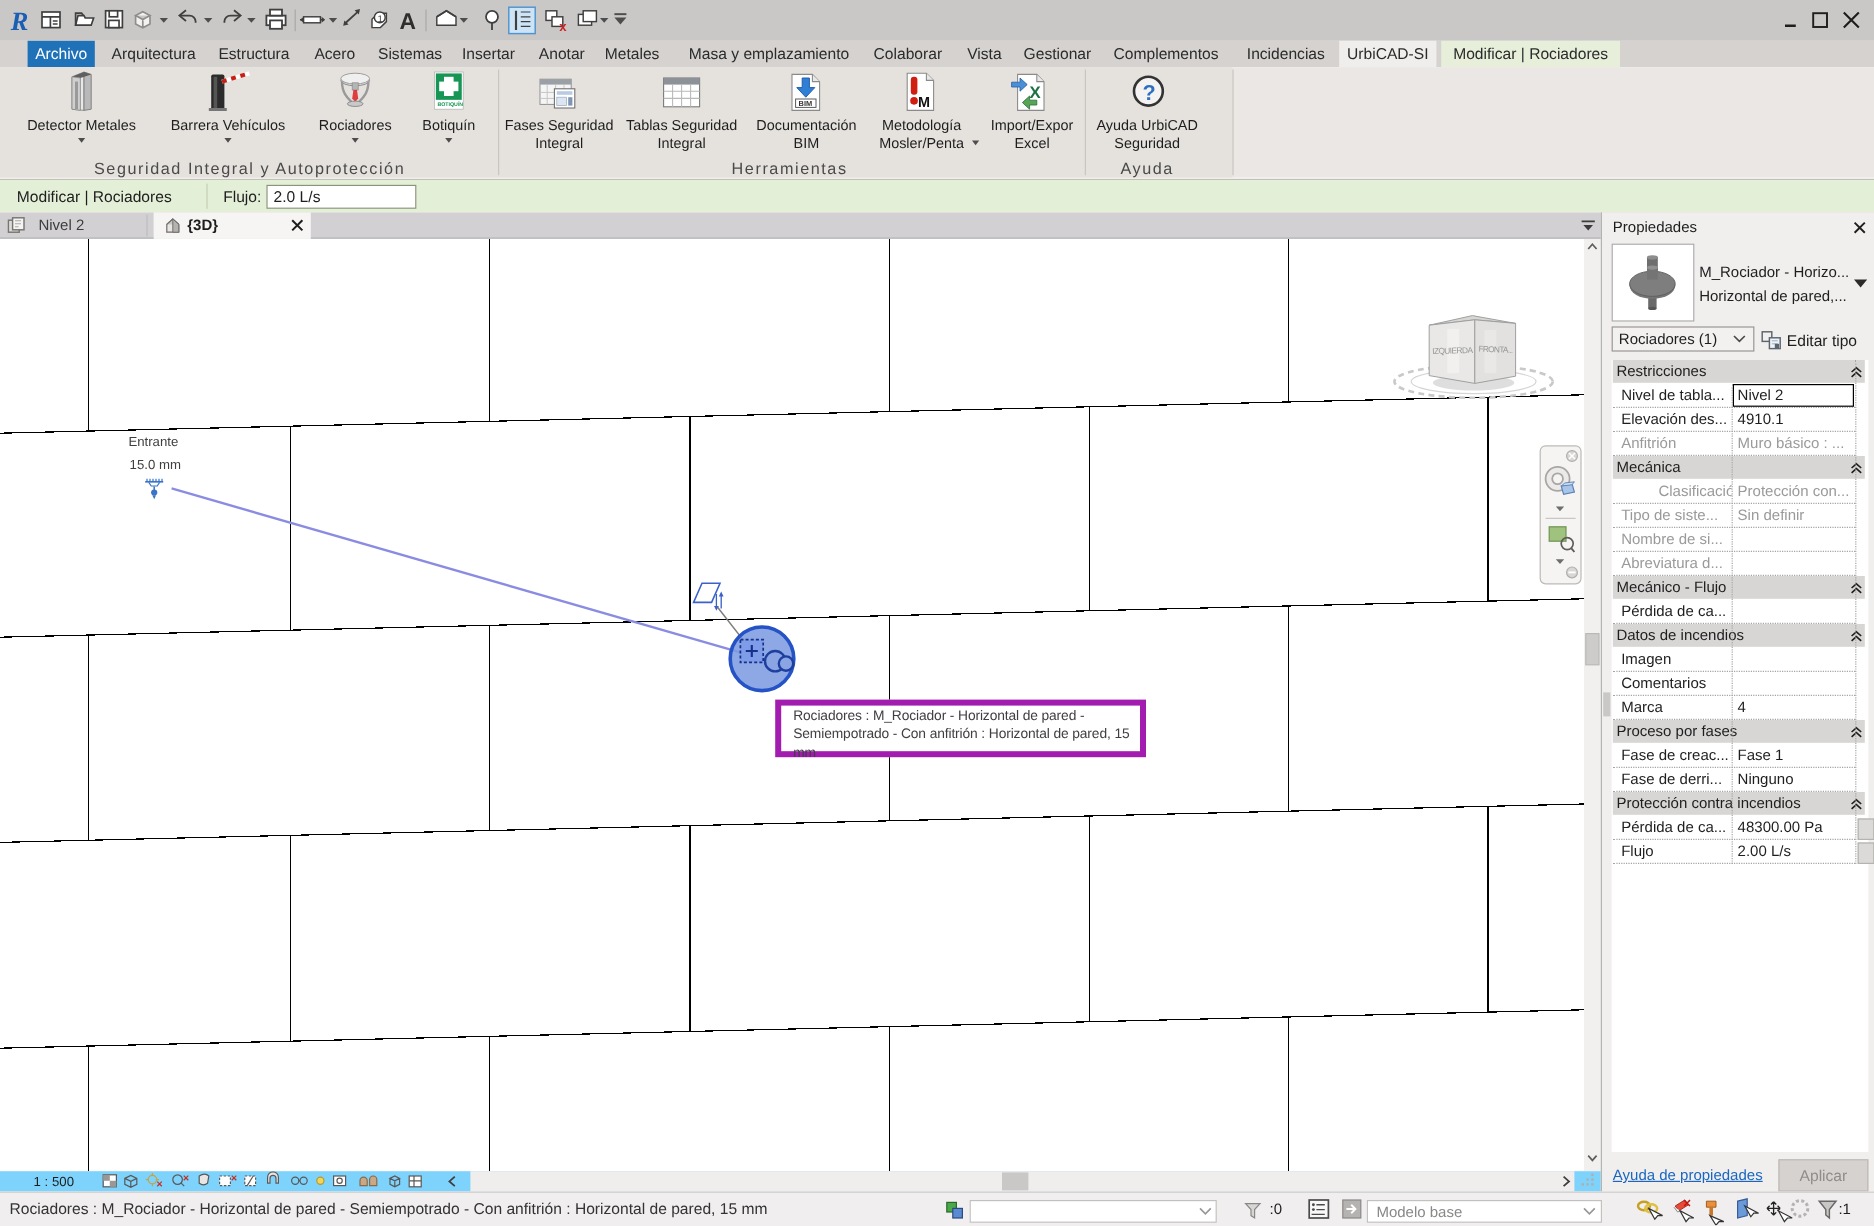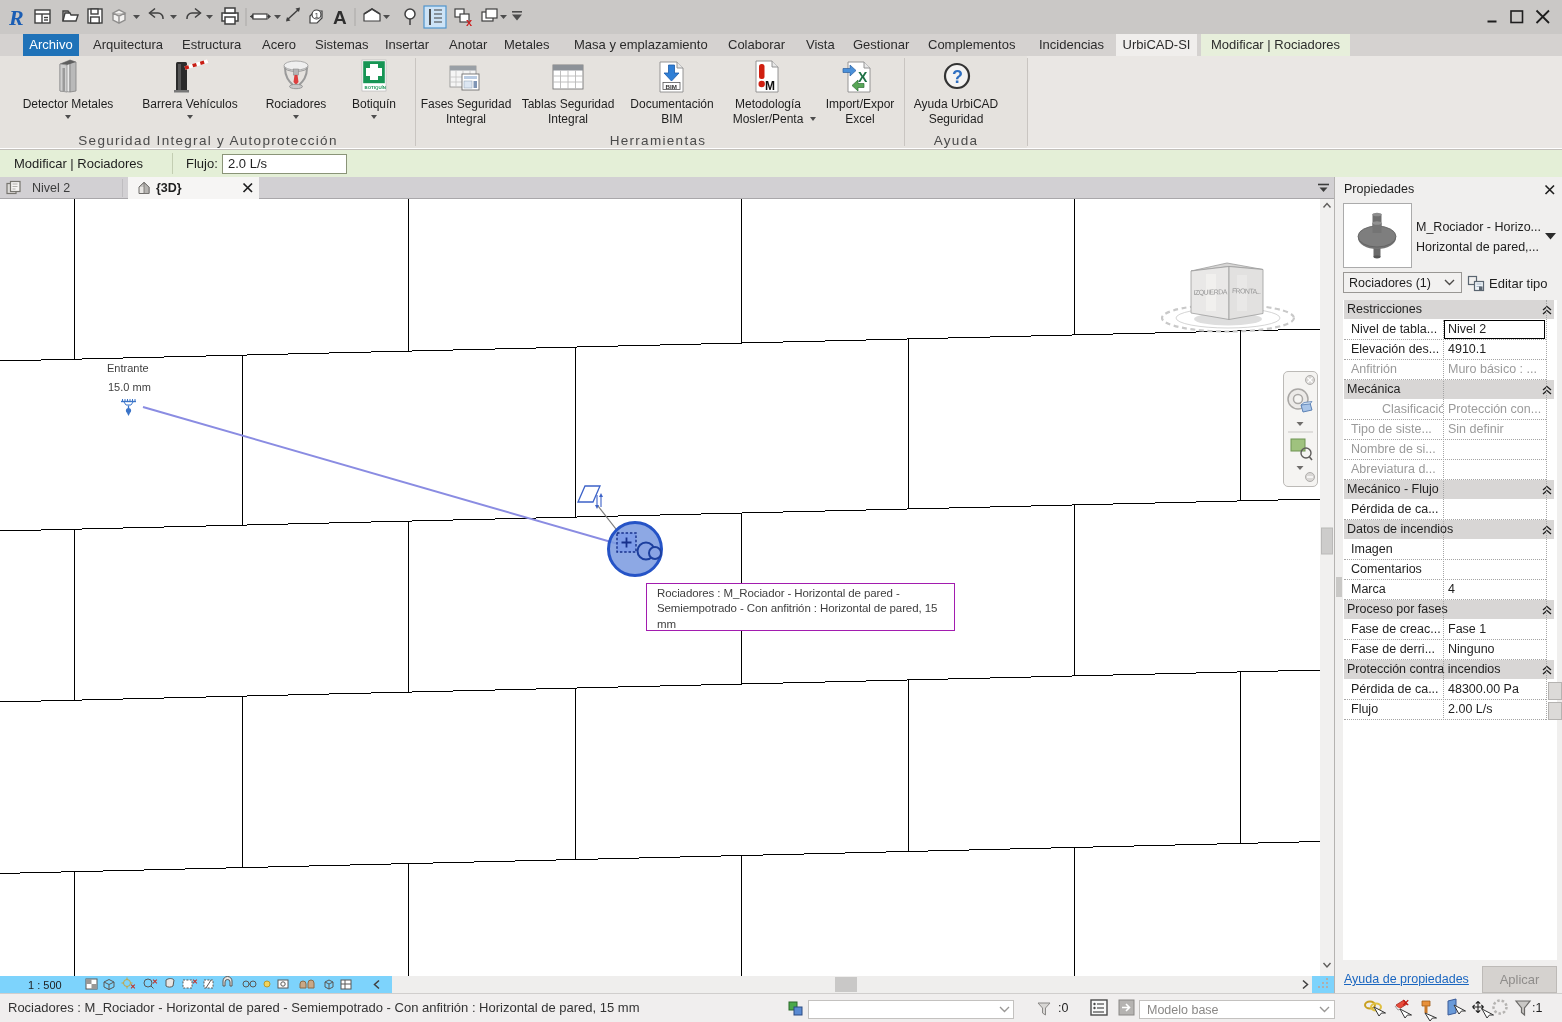--- a/index.html
+++ b/index.html
@@ -374,21 +374,21 @@
         <rect x="7" y="67" width="14" height="12" fill="#9fc27e" stroke="#6f9452" stroke-width="1"></rect>
         <circle cx="22" cy="81" r="5" fill="none" stroke="#5f5d5b" stroke-width="1.4"></circle>
         <line x1="25.5" y1="85" x2="28" y2="88" stroke="#5f5d5b" stroke-width="1.6"></line>
         <path d="M12.5 94 h7 l-3.5 4 Z" fill="#6f6d6b"></path>
         <circle cx="26" cy="105" r="4.5" fill="#d9d7d5" stroke="#b0aeac"></circle>
         <line x1="23" y1="105" x2="29" y2="105" stroke="#fff" stroke-width="1.4"></line>
       </svg>
     </div>
   </div>
 
-  <div class="abs" style="left:646px;top:583px;width:309px;height:48px;box-sizing:border-box;background:#fff;border:1px solid #a21caf;padding:2px 0 0 10px;font-size:11.5px;line-height:15.3px;color:#3f3f3f;letter-spacing:-0.1px;">Rociadores : M_Rociador - Horizontal de pared -<br>Semiempotrado - Con anfitrión : Horizontal de pared, 15<br>mm</div>
+  <div class="abs" style="left:646px;top:583px;width:309px;height:48px;box-sizing:border-box;background:#fff;border:5px solid #a21caf;padding:2px 0 0 10px;font-size:11.5px;line-height:15.3px;color:#3f3f3f;letter-spacing:-0.1px;">Rociadores : M_Rociador - Horizontal de pared -<br>Semiempotrado - Con anfitrión : Horizontal de pared, 15<br>mm</div>
   <div id="vscroll" class="abs">
     <svg width="14" height="777">
       <rect x="0" y="0" width="14" height="777" fill="#f1f0ef"></rect>
       <rect x="1.5" y="329" width="11" height="26" fill="#cdcccb" stroke="#bab9b8" stroke-width="1"></rect>
       <path d="M3.5 8.5 L7 4.5 L10.5 8.5" stroke="#5f5d5b" stroke-width="1.4" fill="none"></path>
       <path d="M3.5 764 L7 768 L10.5 764" stroke="#5f5d5b" stroke-width="1.4" fill="none"></path>
     </svg>
   </div>
   <div id="hscrollrow" class="abs">
     <div class="t" style="left:28px;top:3px;font-size:11px;color:#1e1e1e;">1 : 500</div>

